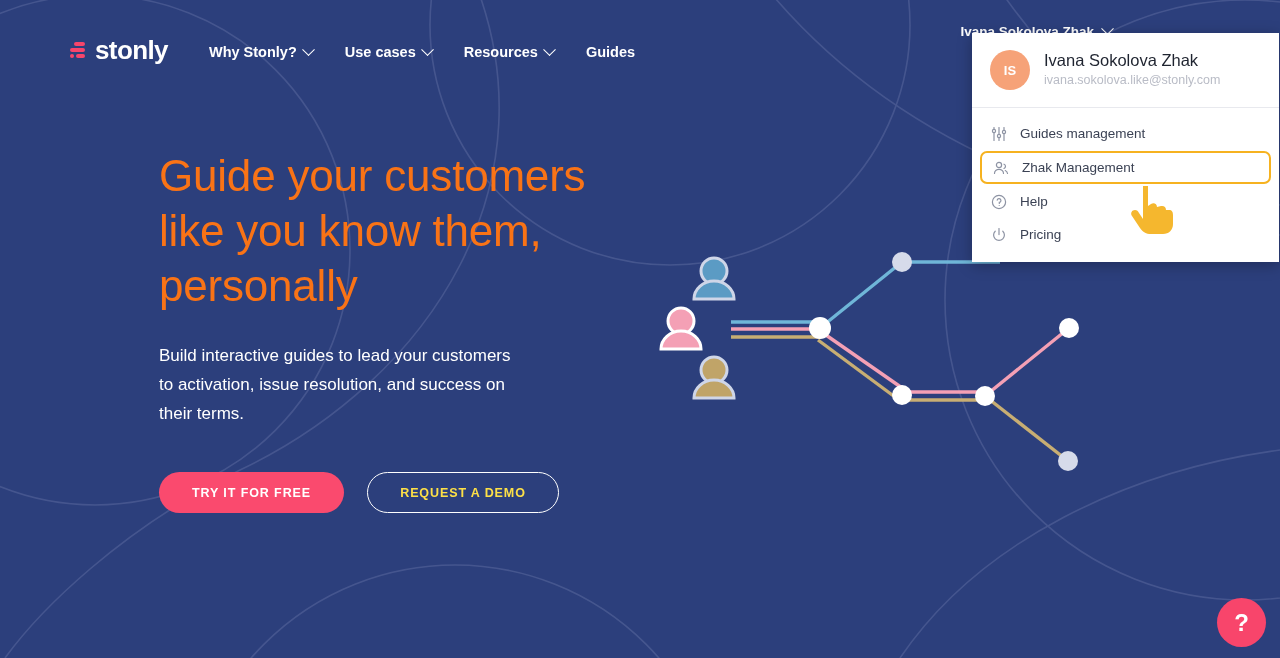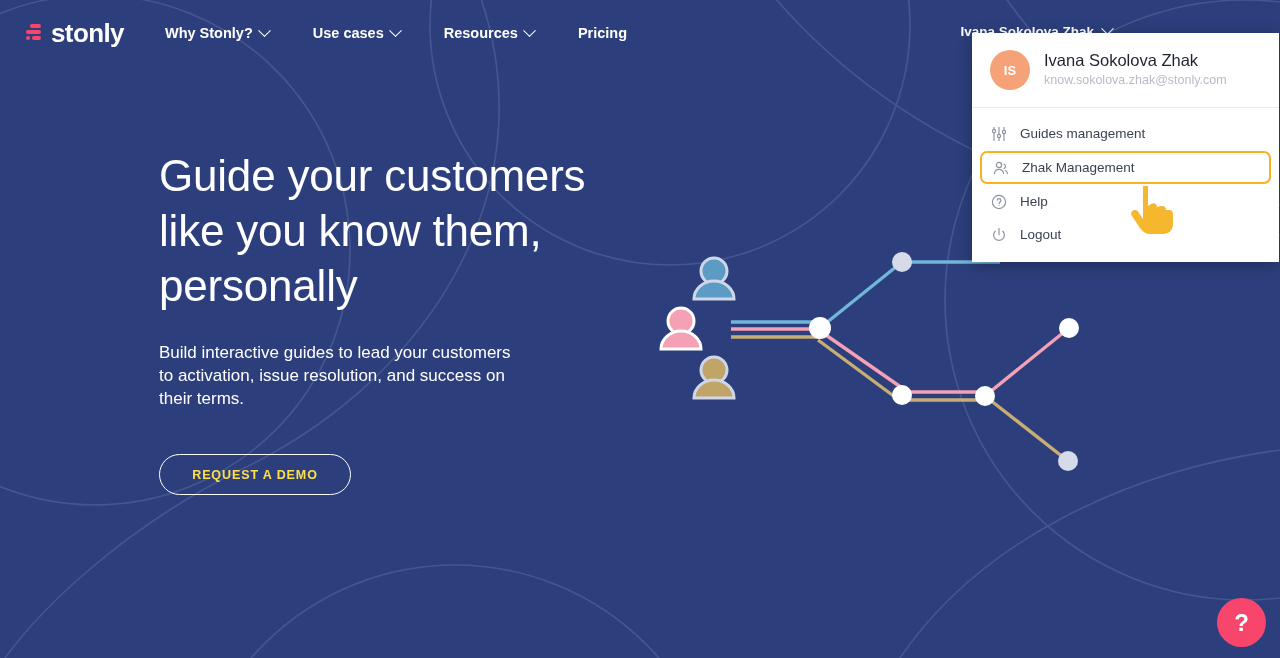--- a/index.html
+++ b/index.html
@@ -8,56 +8,56 @@
     font-family:"Liberation Sans", sans-serif;
     background:#2c3f7c;
     position:relative;
   }
   #bg-decor { position:absolute; inset:0; width:1280px; height:658px; z-index:0; }
   #net-svg  { position:absolute; inset:0; width:1280px; height:658px; z-index:1; }
 
   
   .navbar {
     position:absolute; top:0; left:0; width:1132px; height:66px;
-    display:flex; align-items:center; z-index:5;
+    display:flex; align-items:flex-end; z-index:5;padding-left:44px;
   }
   .logo-wrap { display:flex; align-items:center; margin-left:24px; gap:7px; }
   .logo-mark { width:20px; height:20px; position:relative; }
   .logo-mark i { position:absolute; background:#f8456b; border-radius:2px; display:block; }
   .lm1 { left:6px;  top:1px;  width:11px; height:4px; }
   .lm2 { left:2px;  top:7px;  width:15px; height:4px; }
   .lm3 { left:2px;  top:13px; width:4px;  height:4px; }
   .lm4 { left:8px;  top:13px; width:9px;  height:4px; }
   .logo-text { color:#ffffff; font-size:26px; font-weight:bold; letter-spacing:-0.6px; }
 
-  .nav-links { display:flex; align-items:center; margin-left:27px; gap:16px; }
+  .nav-links { display:flex; align-items:center; margin-left:27px; gap:4px; }
   .nav-item {
     color:#ffffff; font-size:14.5px; font-weight:bold;
     padding:6px 14px; display:flex; align-items:center; gap:7px;
     cursor:pointer; white-space:nowrap;
   }
   .chev {
     width:9px; height:9px; border-right:1.8px solid #fff; border-bottom:1.8px solid #fff;
     transform:rotate(45deg) translate(-2px,-2px); display:inline-block;
   }
 
   .user-trigger {
     position:absolute; right:20px; top:24px;
     display:flex; align-items:center; gap:9px; cursor:pointer;
   }
   .user-trigger .uname { color:#ffffff; font-size:13.5px; font-weight:bold; }
 
   
   .hero { position:absolute; left:159px; top:148px; z-index:4; width:600px; }
   .hero h1 {
-    color:#ffffff; font-size:44px; line-height:55px; font-weight:normal;
+    color:#f97316; font-size:44px; line-height:55px; font-weight:normal;
     letter-spacing:-0.2px;
   }
   .hero p {
-    color:#ffffff; font-size:17px; line-height:23px; margin-top:28px;
+    color:#ffffff; font-size:17px; line-height:29px; margin-top:28px;
     max-width:370px;
   }
   .cta-row { display:flex; gap:23px; margin-top:44px; }
   .btn {
     height:41px; border-radius:21px; display:flex; align-items:center; justify-content:center;
     font-size:12.5px; font-weight:bold; letter-spacing:0.9px; cursor:pointer;
   }
   .btn-primary { width:185px; background:#fa4a6e; color:#ffffff; }
   .btn-ghost { width:192px; border:1.5px solid #ffffff; color:#fde047; background:transparent; }
 
@@ -172,48 +172,49 @@
     </div>
     <div class="nav-item">
       <span>Use cases</span>
       <span class="chev"></span>
     </div>
     <div class="nav-item">
       <span>Resources</span>
       <span class="chev"></span>
     </div>
     <div class="nav-item">
-      <span>Pricing</span>
+      <span>Guides</span>
     </div>
   </div>
 
   <div class="user-trigger">
     <span class="uname">Ivana Sokolova Zhak</span>
     <span class="chev"></span>
   </div>
 </div>
 
 <div class="hero">
   <h1>
     <span>Guide your customers</span><br>
     <span>like you know them,</span><br>
     <span>personally</span>
   </h1>
   <p>Build interactive guides to lead your customers to activation, issue resolution, and success on their terms.</p>
   <div class="cta-row">
+    <div class="btn btn-primary">TRY IT FOR FREE</div>
     <div class="btn btn-ghost">REQUEST A DEMO</div>
   </div>
 </div>
 
 <div class="dropdown">
   <div class="dd-head">
     <div class="avatar">IS</div>
     <div>
       <div class="dd-name">Ivana Sokolova Zhak</div>
-      <div class="dd-mail">know.sokolova.zhak@stonly.com</div>
+      <div class="dd-mail">ivana.sokolova.like@stonly.com</div>
     </div>
   </div>
   <div class="dd-sep"></div>
 
   <div class="dd-list">
 
     <div class="dd-item">
       <span class="dd-icon">
         <svg width="16" height="16" viewBox="0 0 16 16" fill="none" stroke="#8d93a3" stroke-width="1.2" stroke-linecap="round">
           <line x1="3" y1="1.5" x2="3" y2="14.5"></line>
@@ -251,21 +252,21 @@
       <span class="lbl">Help</span>
     </div>
 
     <div class="dd-item">
       <span class="dd-icon">
         <svg width="16" height="16" viewBox="0 0 16 16" fill="none" stroke="#8d93a3" stroke-width="1.2" stroke-linecap="round">
           <path d="M 4.2 4.2 a 5.4 5.4 0 1 0 7.6 0"></path>
           <line x1="8" y1="1.5" x2="8" y2="7.6"></line>
         </svg>
       </span>
-      <span class="lbl">Logout</span>
+      <span class="lbl">Pricing</span>
     </div>
 
   </div>
 </div>
 
 <svg class="hand-cursor" width="48" height="52" viewBox="0 0 48 52" xmlns="http://www.w3.org/2000/svg">
   <path d="M 16 2 h 5 v 20 l 3 -2 c 3 -2 6 0 6 3 l 4 -1 c 3 -.5 5 1 5 4 l 3 0 c 3 0 4 2 4 5 v 9 c 0 6 -4 10 -10 10 h -12 c -5 0 -8 -2 -11 -6 l -8 -12 c -2 -3 0 -6 3 -6 c 2 0 3 1 4 3 l 4 6 z" fill="#f5b72e"></path>
 </svg>
 
 <div class="help-fab">?</div>

